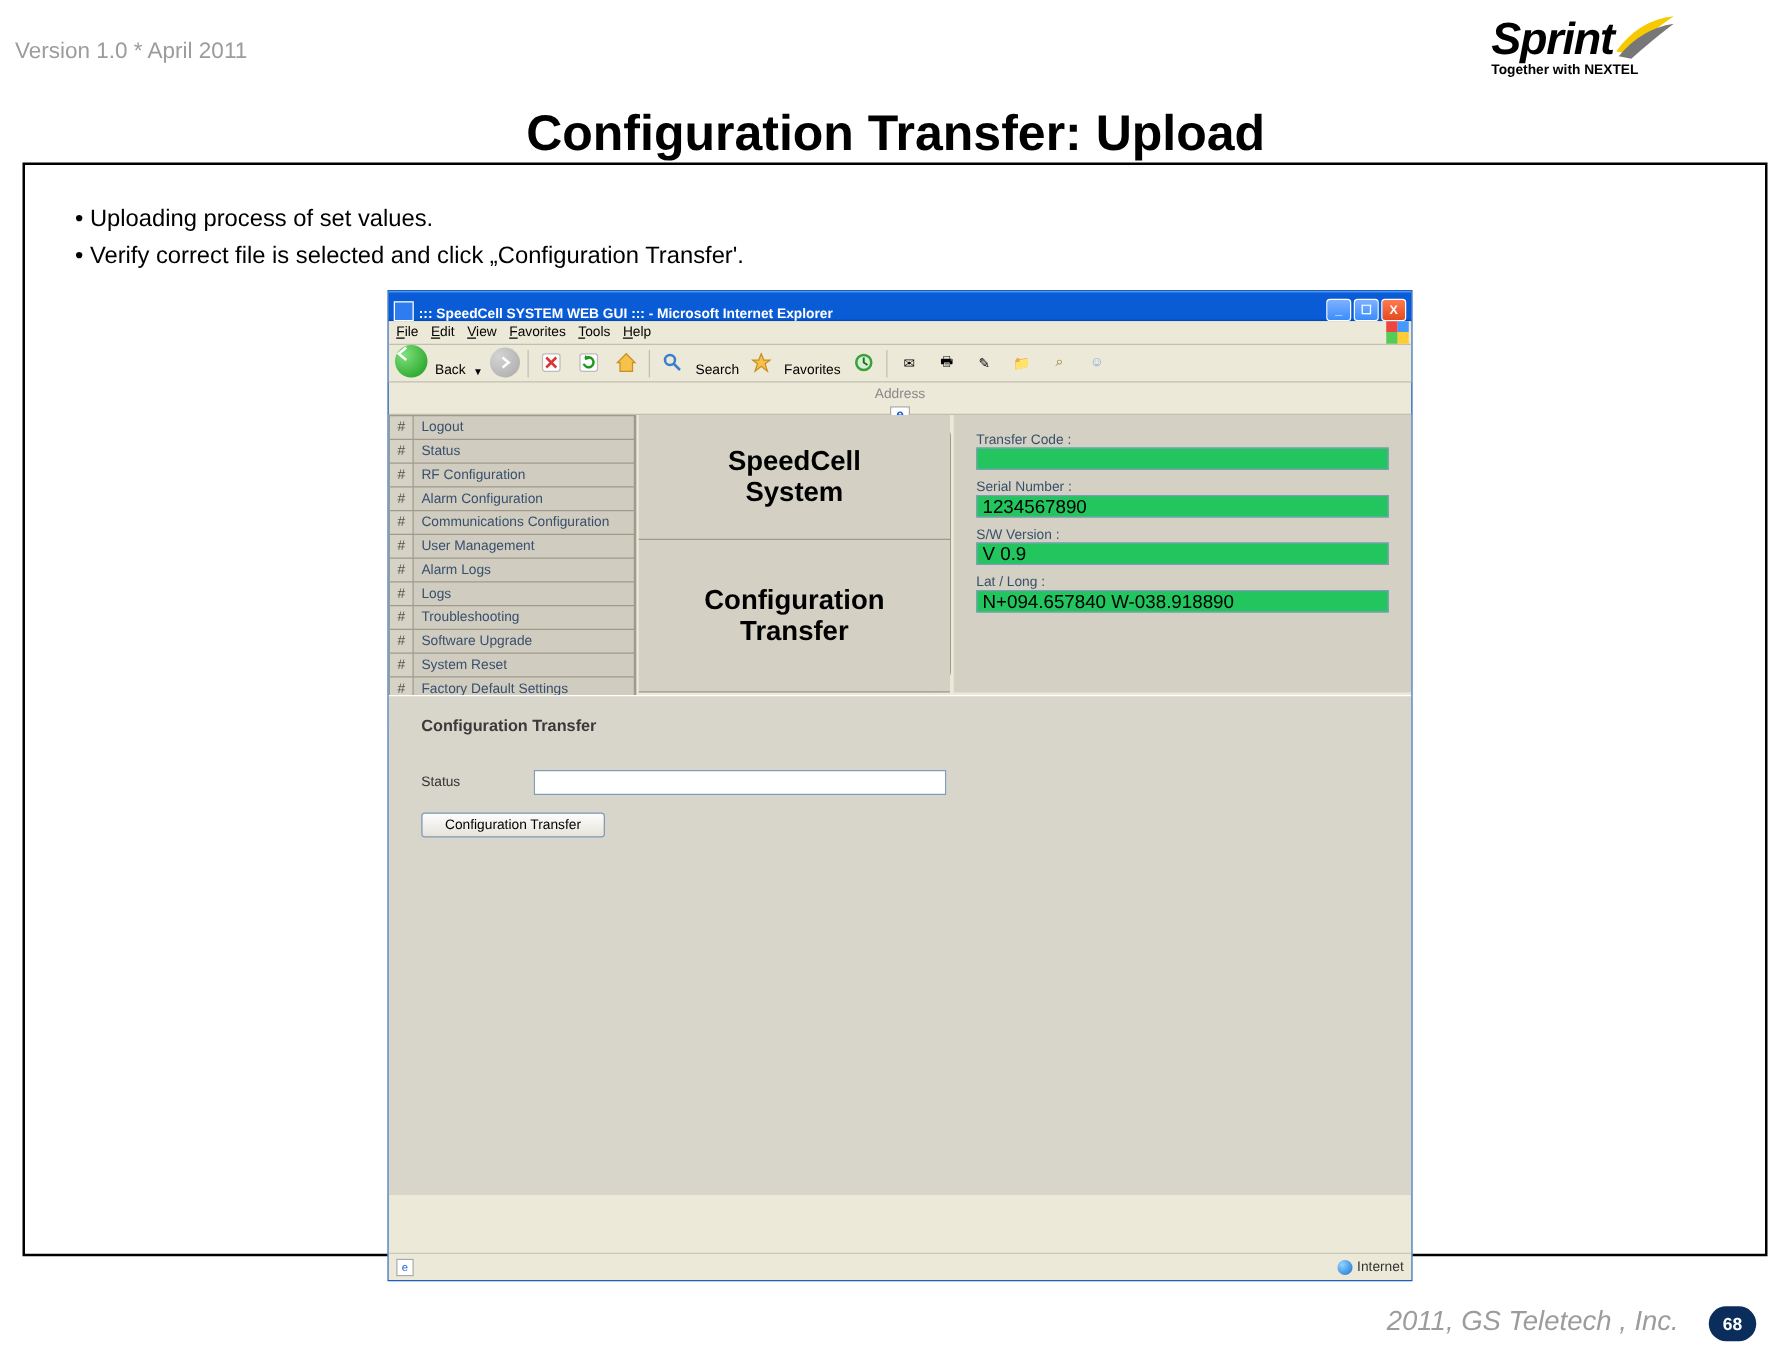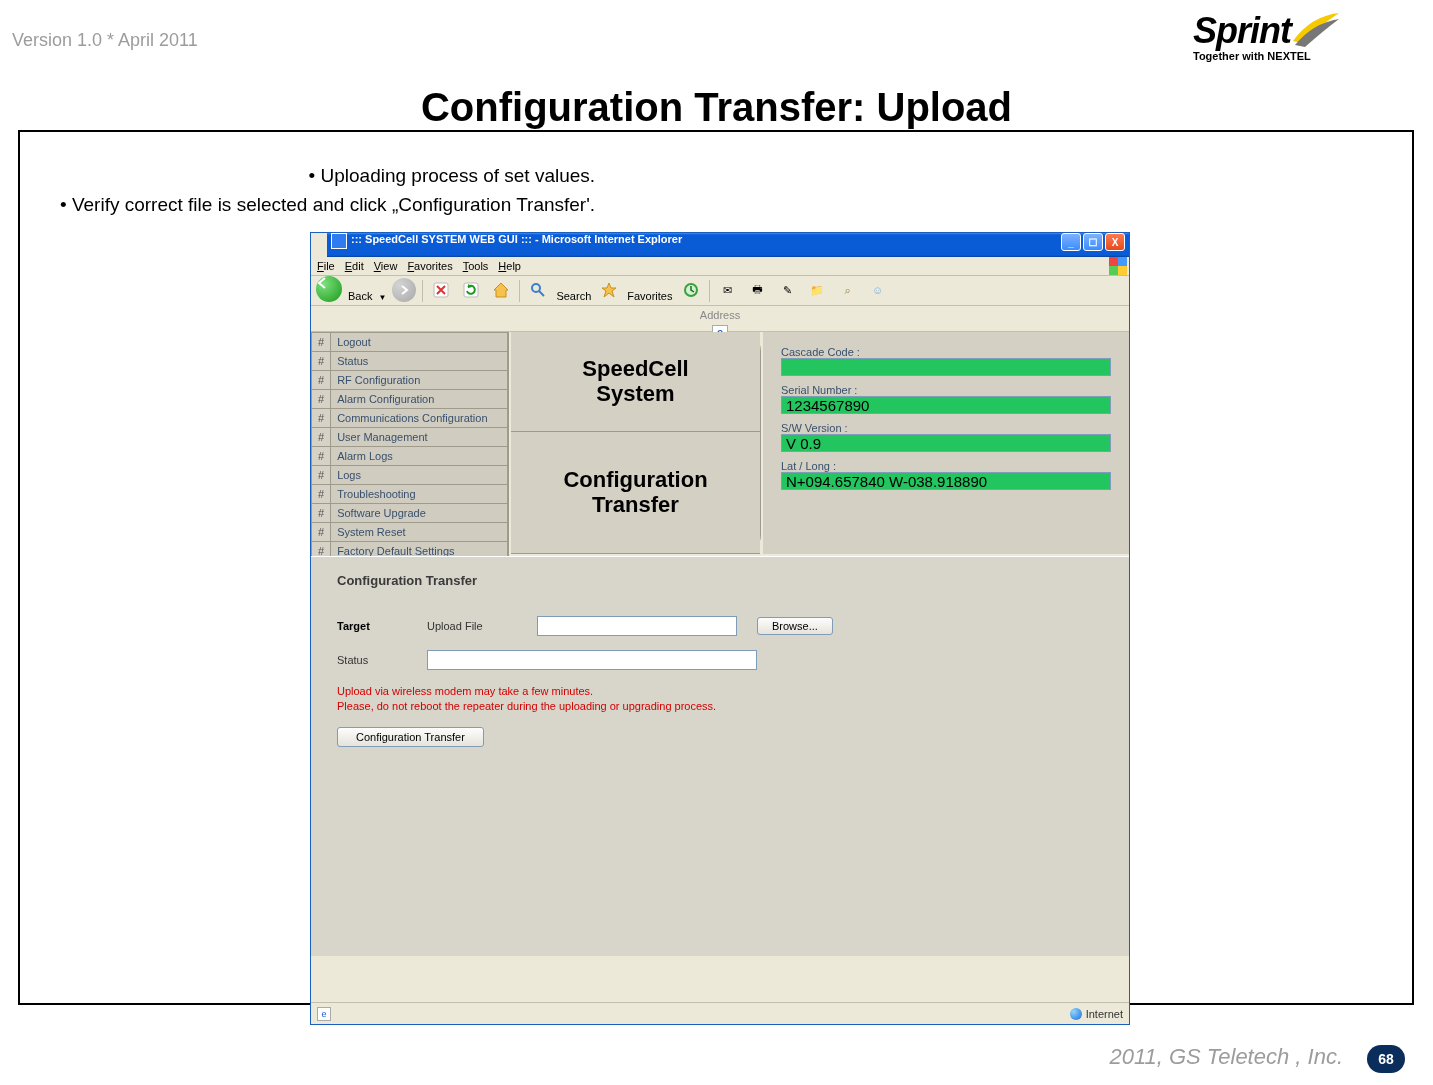--- a/index.html
+++ b/index.html
@@ -56,21 +56,20 @@
     border: 2px solid #000;
     background: #fff;
   }
 
   .bullets {
     position: absolute;
     top: 30px; left: 40px;
     font-size: 19px;
     color: #000;
     line-height: 1.5;
-    text-align: right;
   }
 
   
   .footer-text {
     position: absolute;
     bottom: 15px; right: 90px;
     color: #9c9c9c;
     font-size: 22px;
     font-style: italic;
   }
@@ -96,24 +95,23 @@
     border: 1px solid #1b5fbf;
     background: #ece9d8;
     font-family: Tahoma, Arial, sans-serif;
     font-size: 11px;
   }
   .ie-titlebar {
     height: 24px;
     background: linear-gradient(to bottom, #3a8dfd 0%, #0a5bd6 8%, #0a5bd6 92%, #0541a0 100%);
     color: #fff;
     display: flex;
-    align-items: flex-start;
+    align-items: flex-end;
     padding: 0 4px;
     font-weight: bold;
-    margin-left: 16px;
   }
   .ie-titlebar .t-icon {
     width: 16px; height: 16px;
     background: #2e7cf0;
     border: 1px solid #fff;
     margin-right: 4px;
   }
   .ie-titlebar .spacer { flex: 1; }
   .win-btn {
     width: 20px; height: 18px;
@@ -494,49 +492,39 @@
       </div>
 
       <div class="center-box">
         <div class="center-cell" style="white-space:pre;">SpeedCell
 System</div>
         <div class="center-cell" style="height:122px;white-space:pre;">Configuration
 Transfer</div>
       </div>
 
       <div class="right-pane" style="height:222px;">
-        <div class="field-label">Cascade Code :</div>
+        <div class="field-label">Transfer Code :</div>
         <input type="text" value="" style="">
         <div class="field-label">Serial Number :</div>
         <input type="text" value="1234567890" style="">
         <div class="field-label">S/W Version :</div>
         <input type="text" value="V 0.9" style="">
         <div class="field-label">Lat / Long :</div>
         <input type="text" value="N+094.657840 W-038.918890" style="">
       </div>
 
       <div class="cfg-panel">
         <h3>Configuration Transfer</h3>
 
-        <div class="row">
-          <span class="lbl-bold">Target</span>
-          <span class="lbl">Upload File</span>
-          <input class="txt" style="width: 200px;" type="text">
-          <button class="btn">Browse...</button>
-        </div>
 
         <div class="row">
           <span class="lbl" style="width:70px;">Status</span>
           <input class="txt" style="width: 330px;" type="text">
         </div>
 
-        <div class="warn">
-          <div>Upload via wireless modem may take a few minutes.</div>
-          <div>Please, do not reboot the repeater during the uploading or upgrading process.</div>
-        </div>
 
         <button class="btn" style="padding:3px 18px;">Configuration Transfer</button>
       </div>
 
     </div>
 
     <div class="ie-status">
       <span style="width:14px;height:14px;border:1px solid #aaa;background:#fff;display:inline-flex;align-items:center;justify-content:center;color:#1a5fd6;font-size:9px;">e</span>
       <span class="spacer"></span>
       <span class="globe"></span>

